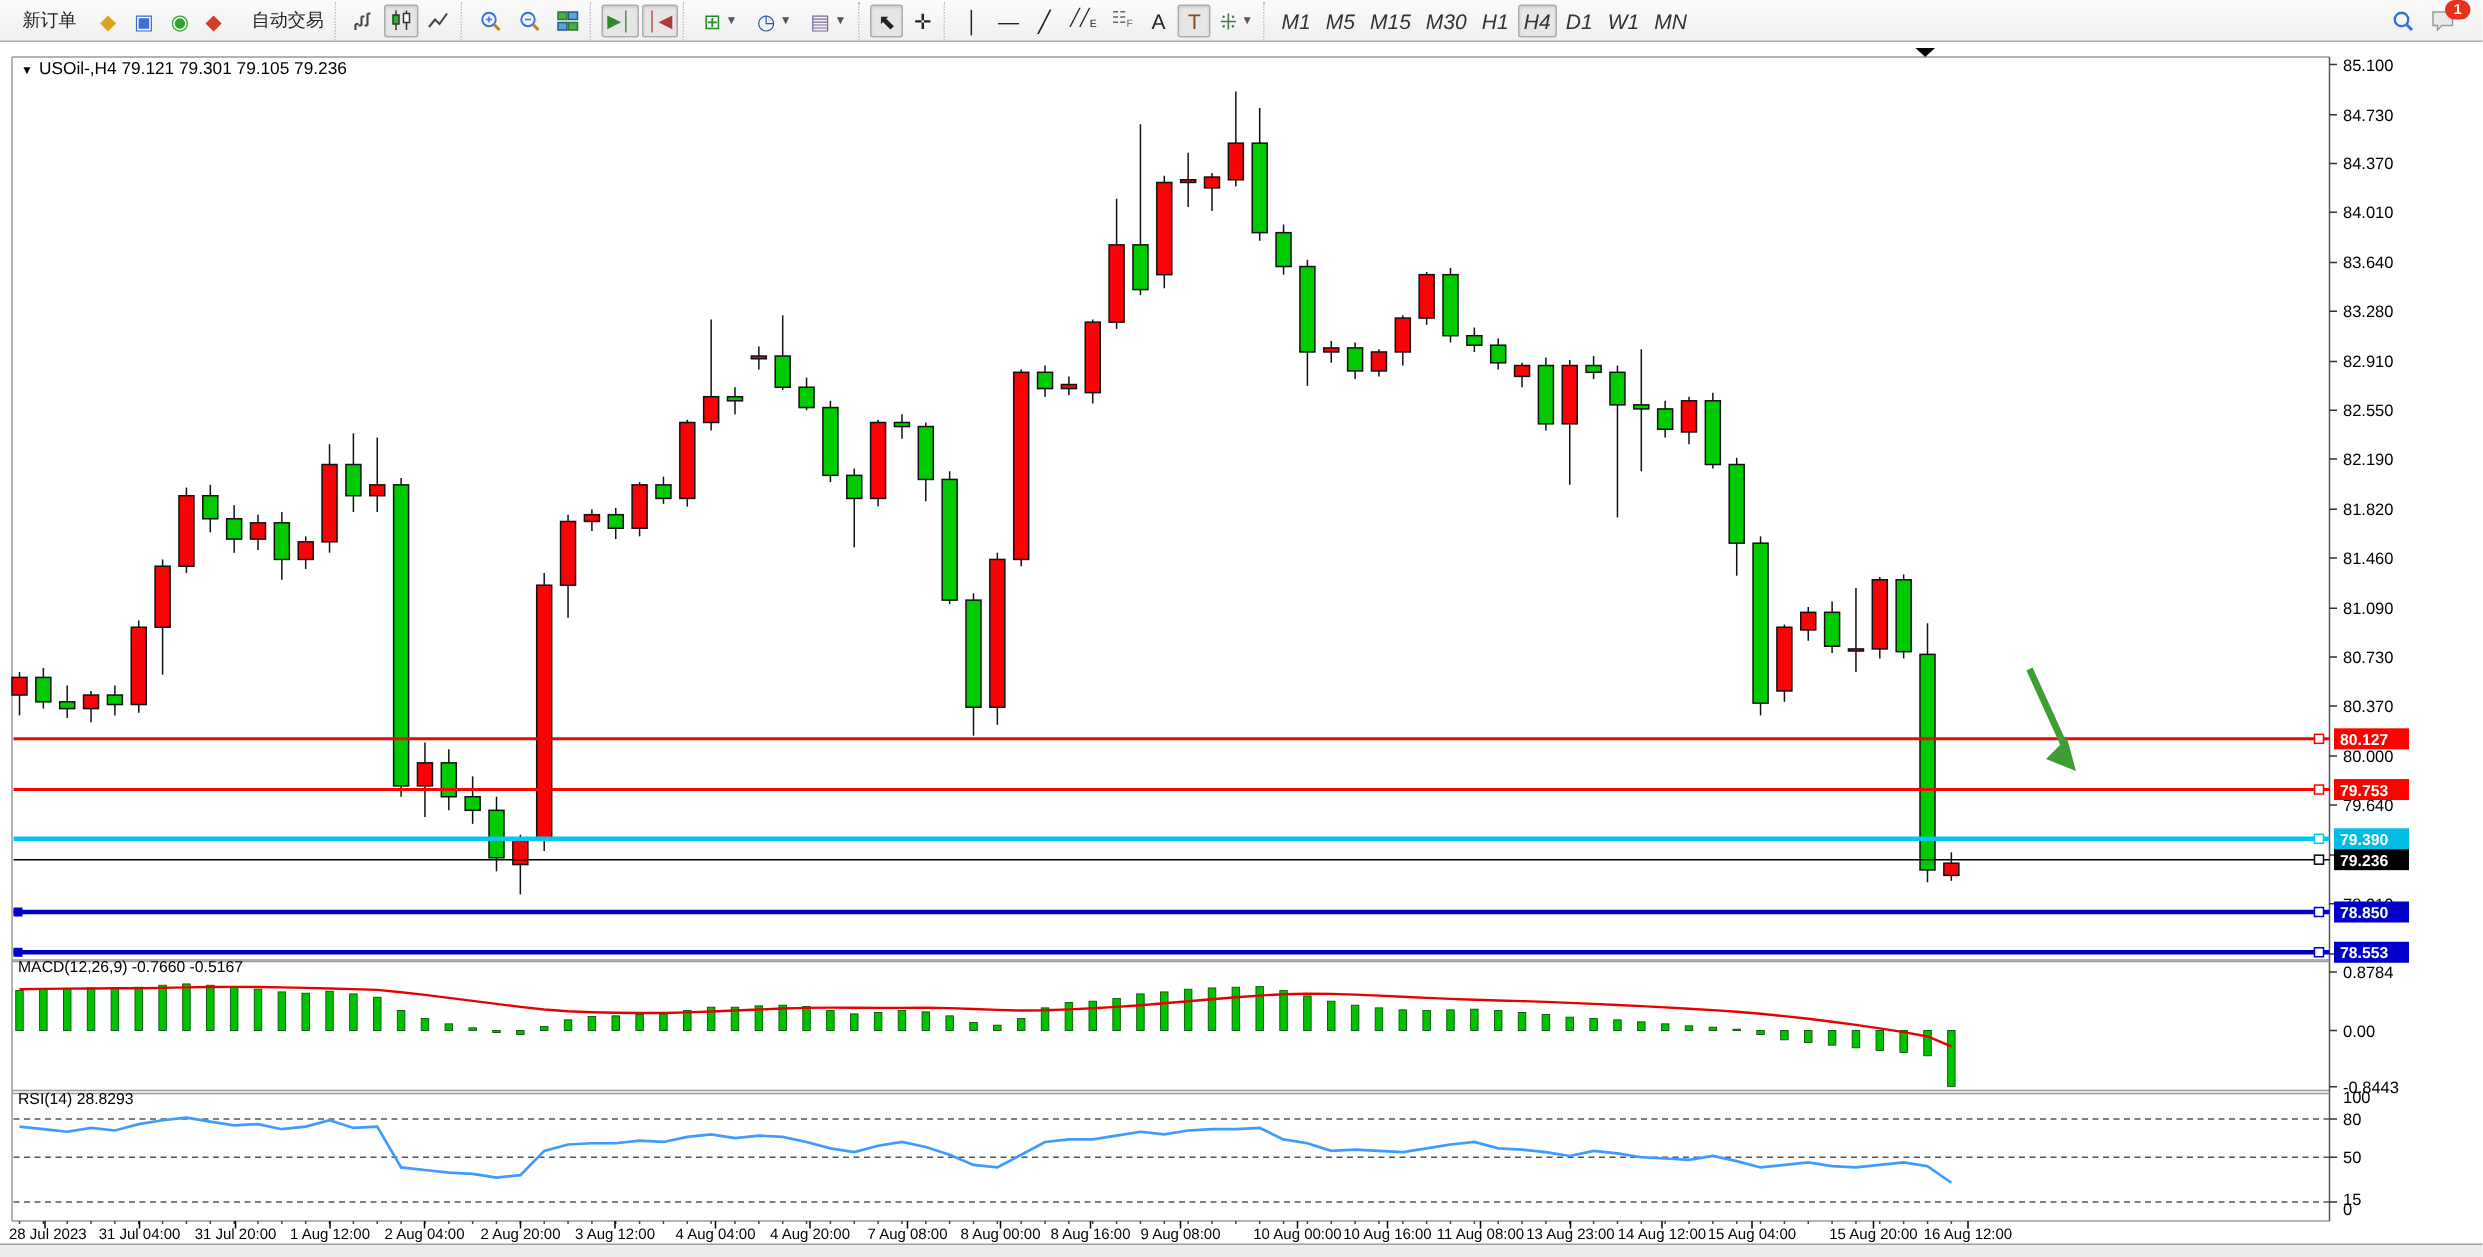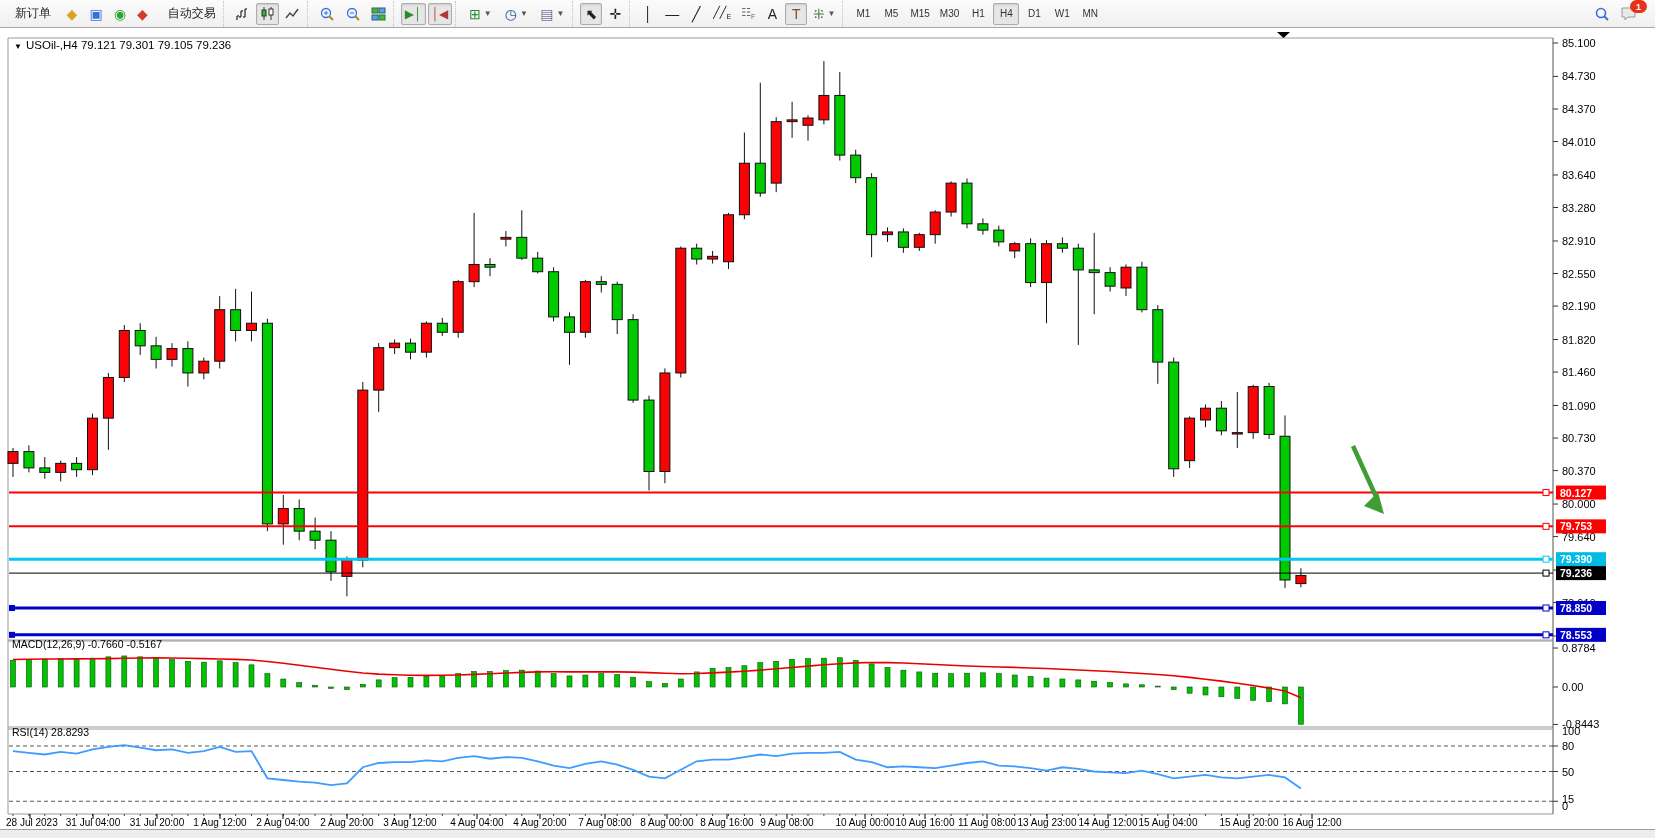--- a/index.html
+++ b/index.html
@@ -7,21 +7,21 @@
   
   #toolbar{position:absolute;left:0;top:0;width:1655px;height:28px;background:linear-gradient(#fbfbfb,#f0f0f0);
     border-bottom:1px solid #a9a9a9;display:flex;align-items:center;padding:0 4px;box-sizing:border-box;font-size:12px;color:#222;}
   .tgroup{display:flex;align-items:center;height:26px;padding-left:6px;margin-left:2px;
     border-left:1px dotted #c2c2c2;}
   .tgroup.first{border-left:none;margin-left:0;padding-left:2px;}
   .tbtn{display:flex;align-items:center;justify-content:center;min-width:22px;height:22px;margin:0 1px;
     border:1px solid transparent;border-radius:2px;cursor:default;padding:0 3px;box-sizing:border-box;}
   .tbtn.active{background:#e6e6e6;border-color:#adadad;box-shadow:inset 0 1px 2px rgba(0,0,0,.12);}
   .tbtn .glyph{font-size:14px;line-height:1;}
-  .tf-btn{font-size:10px;color:#333;min-width:26px;}
+  .tf-btn{font-size:14px;color:#333;min-width:26px;font-style:italic;}
   .label-cn{margin-left:20px;font-size:12px;}
   .spacer{flex:1;}
   .badge{position:absolute;top:-4px;right:-7px;background:#e8311a;color:#fff;border-radius:8px;
     min-width:13px;height:13px;font-size:9.5px;font-weight:bold;display:flex;align-items:center;justify-content:center;padding:0 2px;}
   .rel{position:relative;}
   
   #chart-wrap{position:absolute;left:0;top:28px;width:1655px;height:810px;background:#fff;}
   #left-strip{position:absolute;left:0;top:28px;width:8px;height:800px;background:#f2f2f2;
     border-right:1px solid #b9b9b9;box-shadow:inset -3px 0 0 #e0e0e0;}
   #bottom-strip{position:absolute;left:0;top:829px;width:1655px;height:9px;background:#ededed;border-top:1px solid #9f9f9f;}

